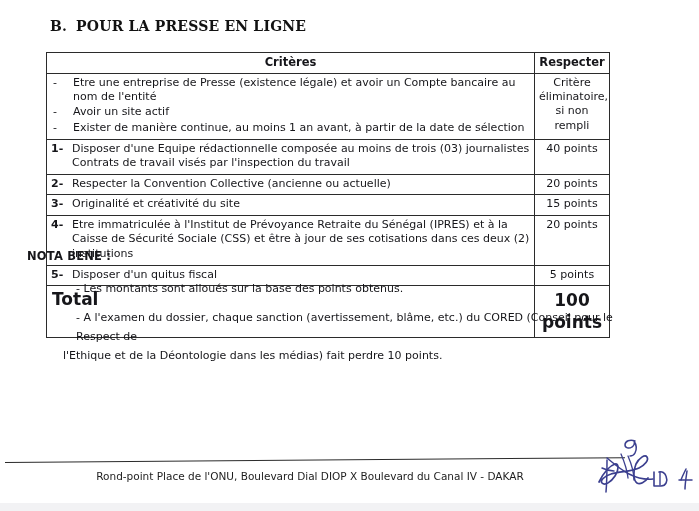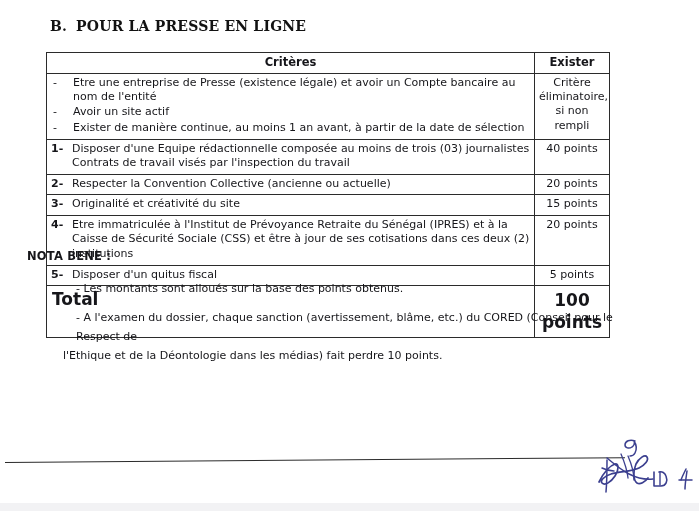--- a/index.html
+++ b/index.html
@@ -213,21 +213,21 @@
   </div>
 
   <table class="criteria-table">
     <colgroup>
       <col class="col-criteria">
       <col class="col-notation">
     </colgroup>
     <thead>
       <tr>
         <th>Critères</th>
-        <th>Exister</th>
+        <th>Respecter</th>
       </tr>
     </thead>
     <tbody>
 
       <tr>
         <td>
           <ul class="dash-list">
             <li><span class="dash">-</span><span>Etre une entreprise de Presse (existence légale) et avoir un Compte bancaire au nom de l'entité</span></li>
             <li><span class="dash">-</span><span>Avoir un site actif</span></li>
             <li><span class="dash">-</span><span>Exister de manière continue, au moins 1 an avant, à partir de la date de sélection</span></li>
@@ -291,20 +291,21 @@
   <div class="nota">
     <div class="nota-title">NOTA BENE :</div>
     <div class="nota-line">- Les montants sont alloués sur la base des points obtenus.</div>
     <div class="nota-line wrap2">
       <span>- A l'examen du dossier, chaque sanction (avertissement, blâme, etc.) du CORED (Conseil pour le Respect de</span>
       <span class="cont">l'Ethique et de la Déontologie dans les médias) fait perdre 10 points.</span>
     </div>
   </div>
 
   <div class="footer-rule"></div>
+  <div class="footer-address">Rond-point Place de l'ONU, Boulevard Dial DIOP X Boulevard du Canal IV - DAKAR</div>
 
   <div class="ink" id="ink-signature">
     <svg width="62" height="42" viewBox="0 0 62 42" aria-hidden="true">
       <path class="ink-stroke" stroke-width="1.7" d="M4 30 C8 22, 14 14, 20 12 C24 11, 24 18, 20 24 C16 30, 10 34, 7 31
            C5 29, 9 24, 16 22 C25 19, 36 20, 44 16 C50 13, 54 8, 52 5
            C50 2, 44 6, 41 12 C38 19, 38 28, 42 31 C45 33, 50 30, 53 26"></path>
       <path class="ink-stroke" stroke-width="1.5" d="M12 6 C18 11, 26 18, 34 22 C42 26, 50 28, 58 27"></path>
       <path class="ink-stroke" stroke-width="1.3" d="M26 2 C29 9, 32 17, 33 26"></path>
       <path class="ink-stroke" stroke-width="1.3" d="M33 4 C36 11, 39 19, 39 28"></path>
     </svg>

